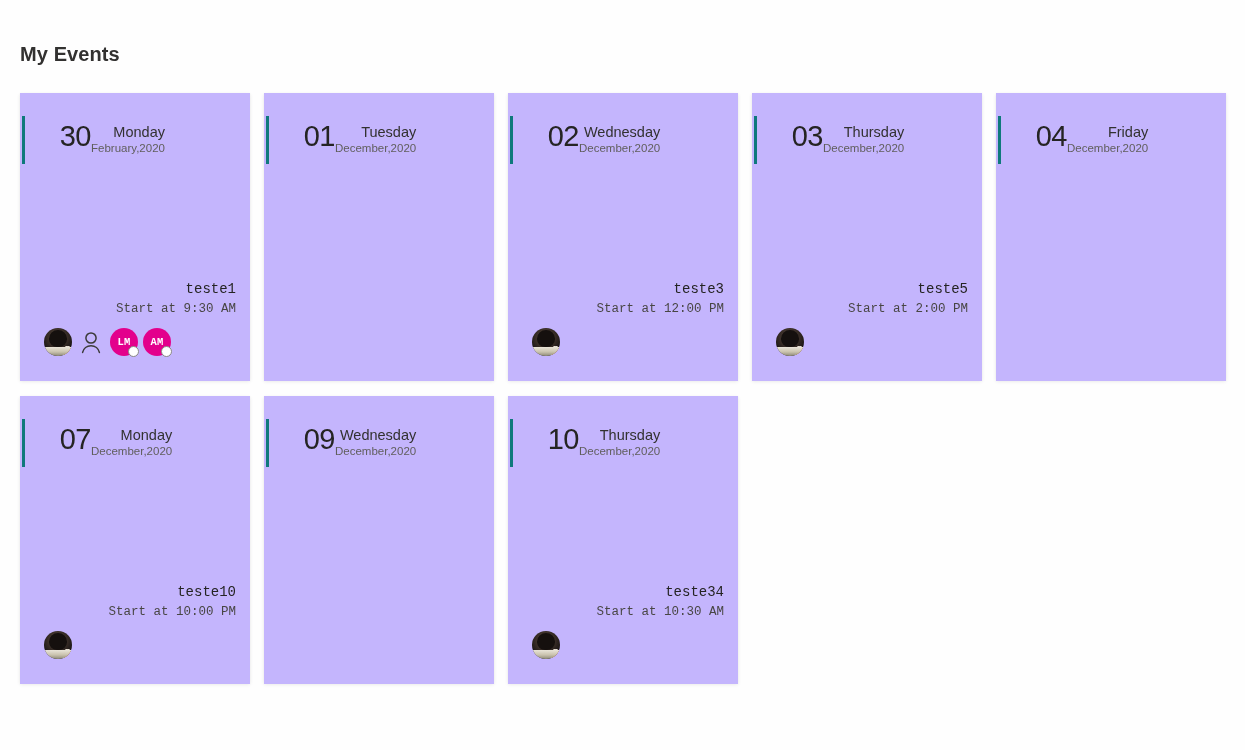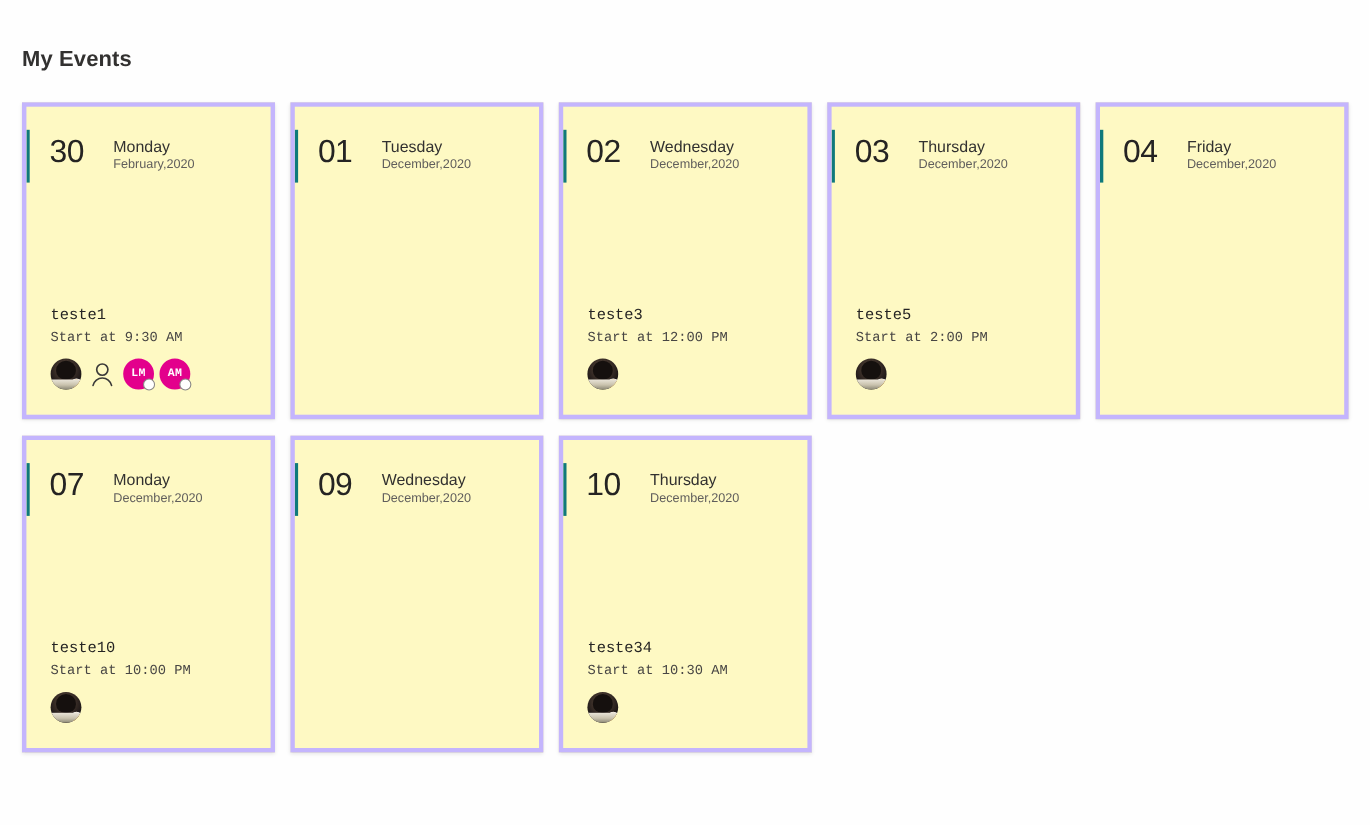--- a/index.html
+++ b/index.html
@@ -13,20 +13,21 @@
     font-family: "Liberation Sans", "DejaVu Sans", sans-serif;
     -webkit-font-smoothing: antialiased;
     overflow: hidden;
   }
 
   .page {
     position: relative;
     width: 1245px;
     height: 750px;
     background: #fefefe;
+    text-align: right;
   }
 
   .page-title {
     position: absolute;
     left: 20px;
     top: 40px;
     font-size: 20px;
     font-weight: 600;
     color: #323130;
     letter-spacing: 0.1px;
@@ -40,22 +41,22 @@
     width: 1210px;
     display: flex;
     flex-wrap: wrap;
     gap: 15px 14px;
   }
 
   .event-card {
     position: relative;
     width: 230px;
     height: 288px;
-    background: #fef9c3;
-    border: 4px solid #c4b5fd;
+    background: #c4b5fd;
+    border: 2px solid #c4b5fd;
     box-shadow: 0 1.2px 3.6px rgba(0,0,0,0.10), 0 0.3px 0.9px rgba(0,0,0,0.08);
     padding: 0;
     overflow: hidden;
     cursor: pointer;
   }
 
   .card-accent {
     position: absolute;
     left: 0;
     top: 21px;
@@ -75,21 +76,20 @@
   .card-day {
     font-size: 29px;
     line-height: 30px;
     font-weight: 400;
     color: #252423;
     letter-spacing: -0.5px;
     min-width: 48px;
   }
 
   .card-datebox {
-    margin-left: 10px;
     padding-top: 2px;
   }
 
   .card-weekday {
     font-size: 14.5px;
     line-height: 18px;
     font-weight: 400;
     color: #323130;
   }
 

